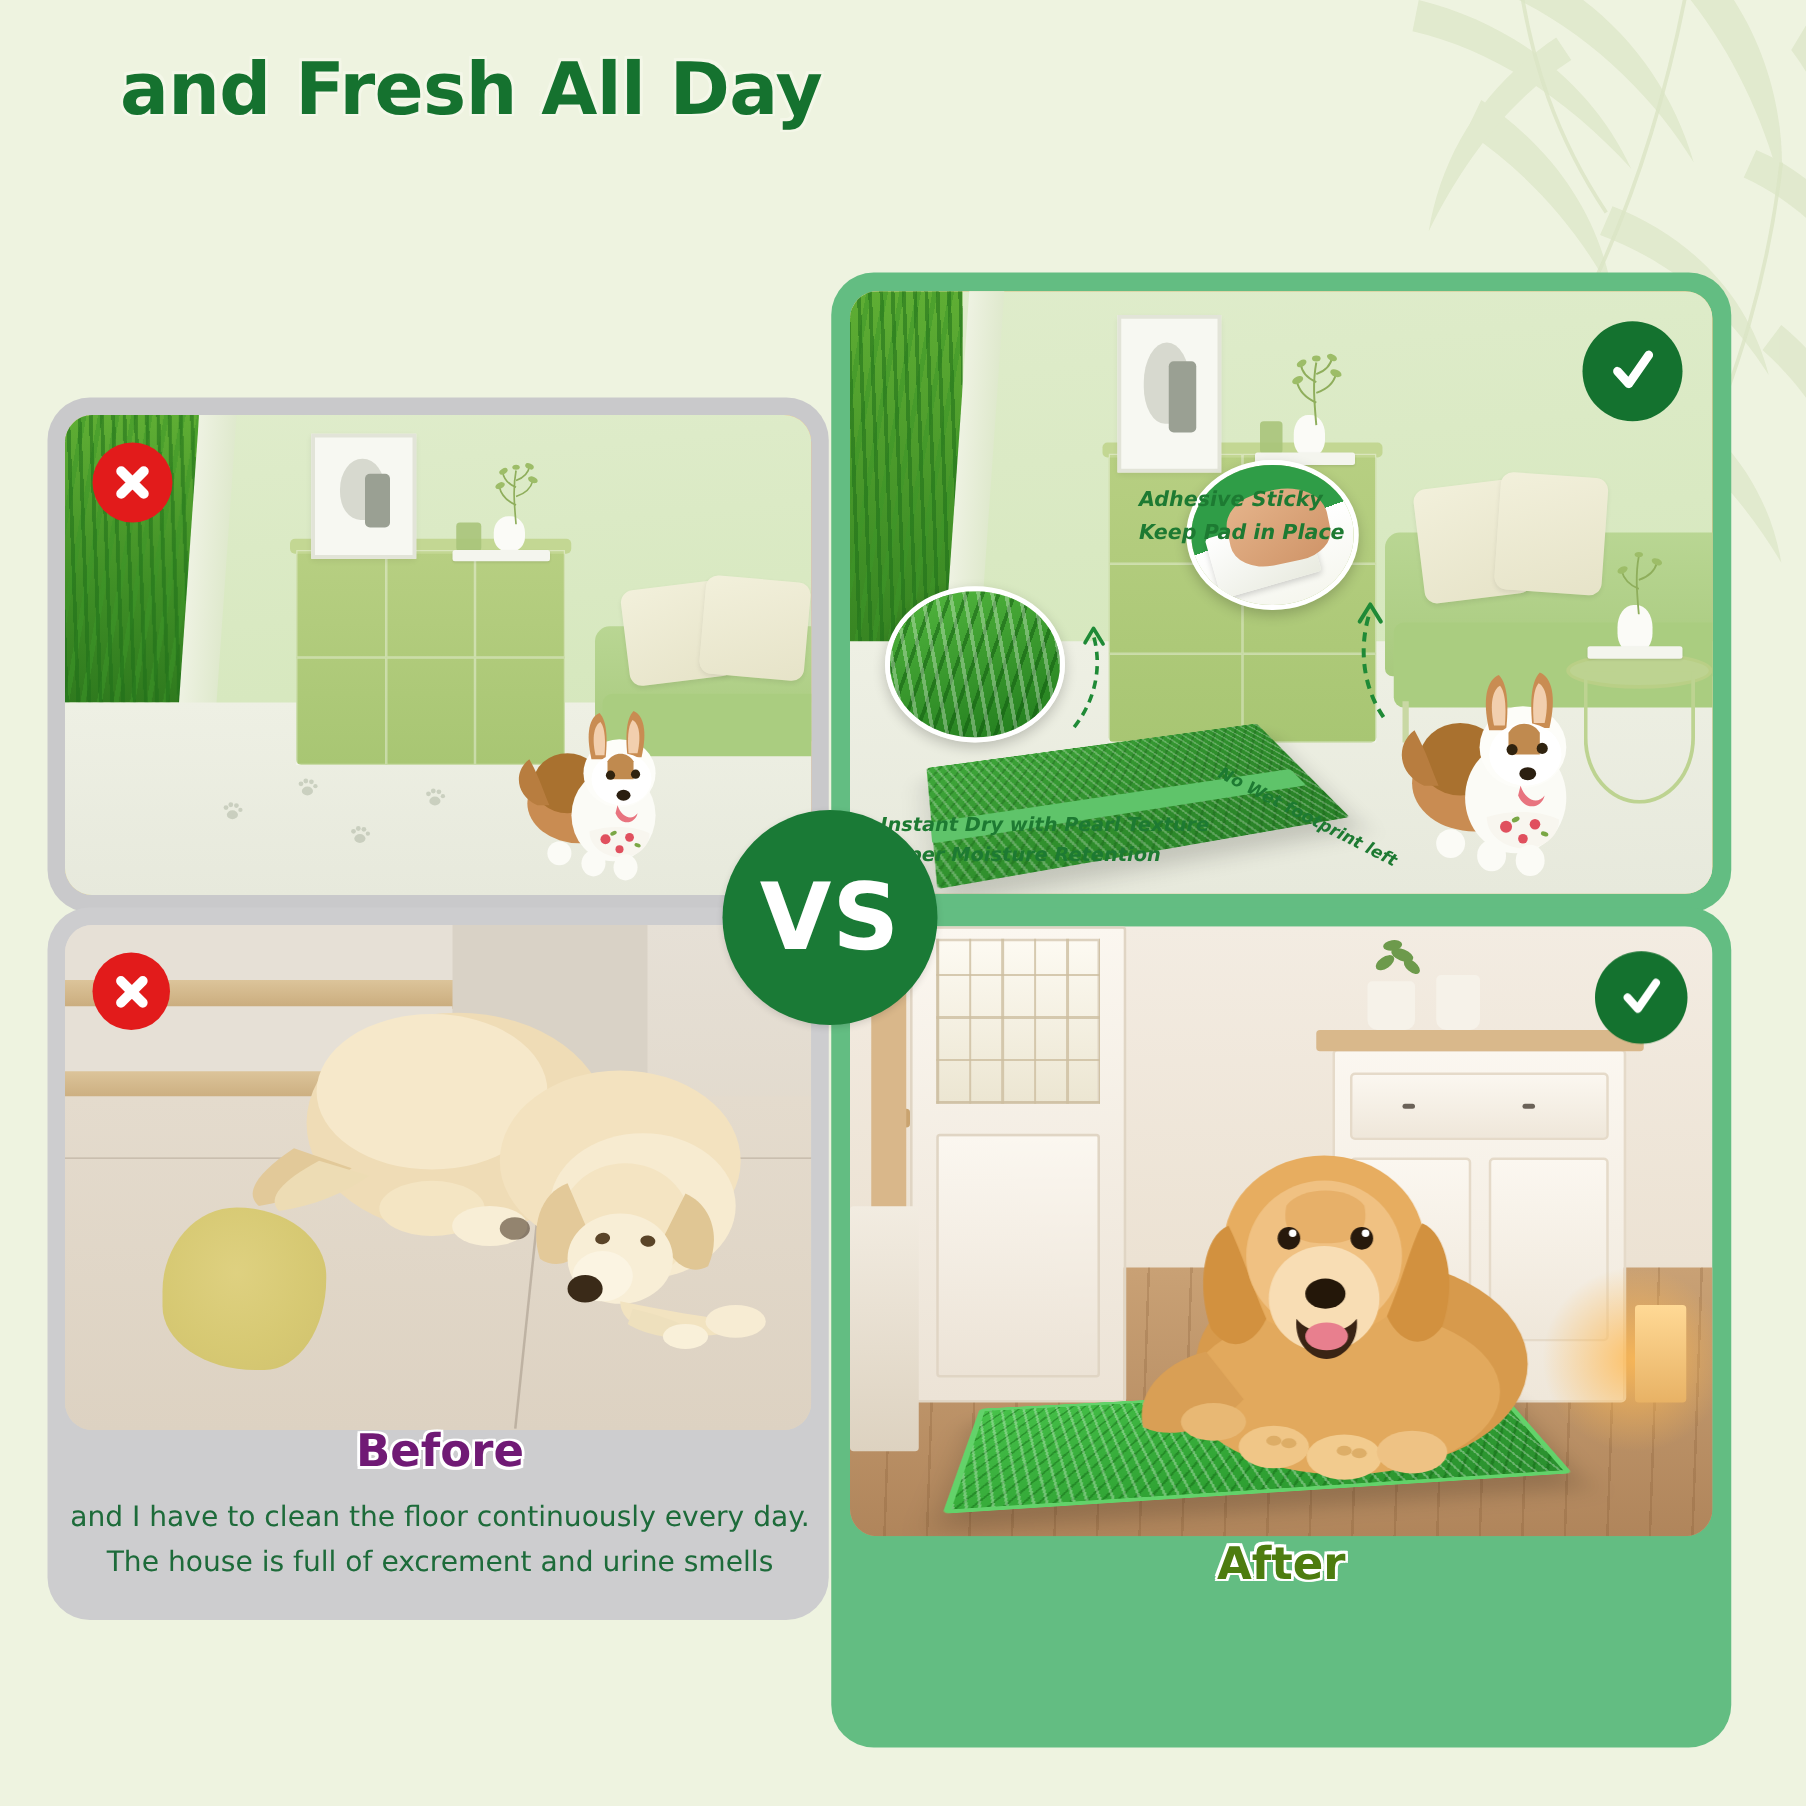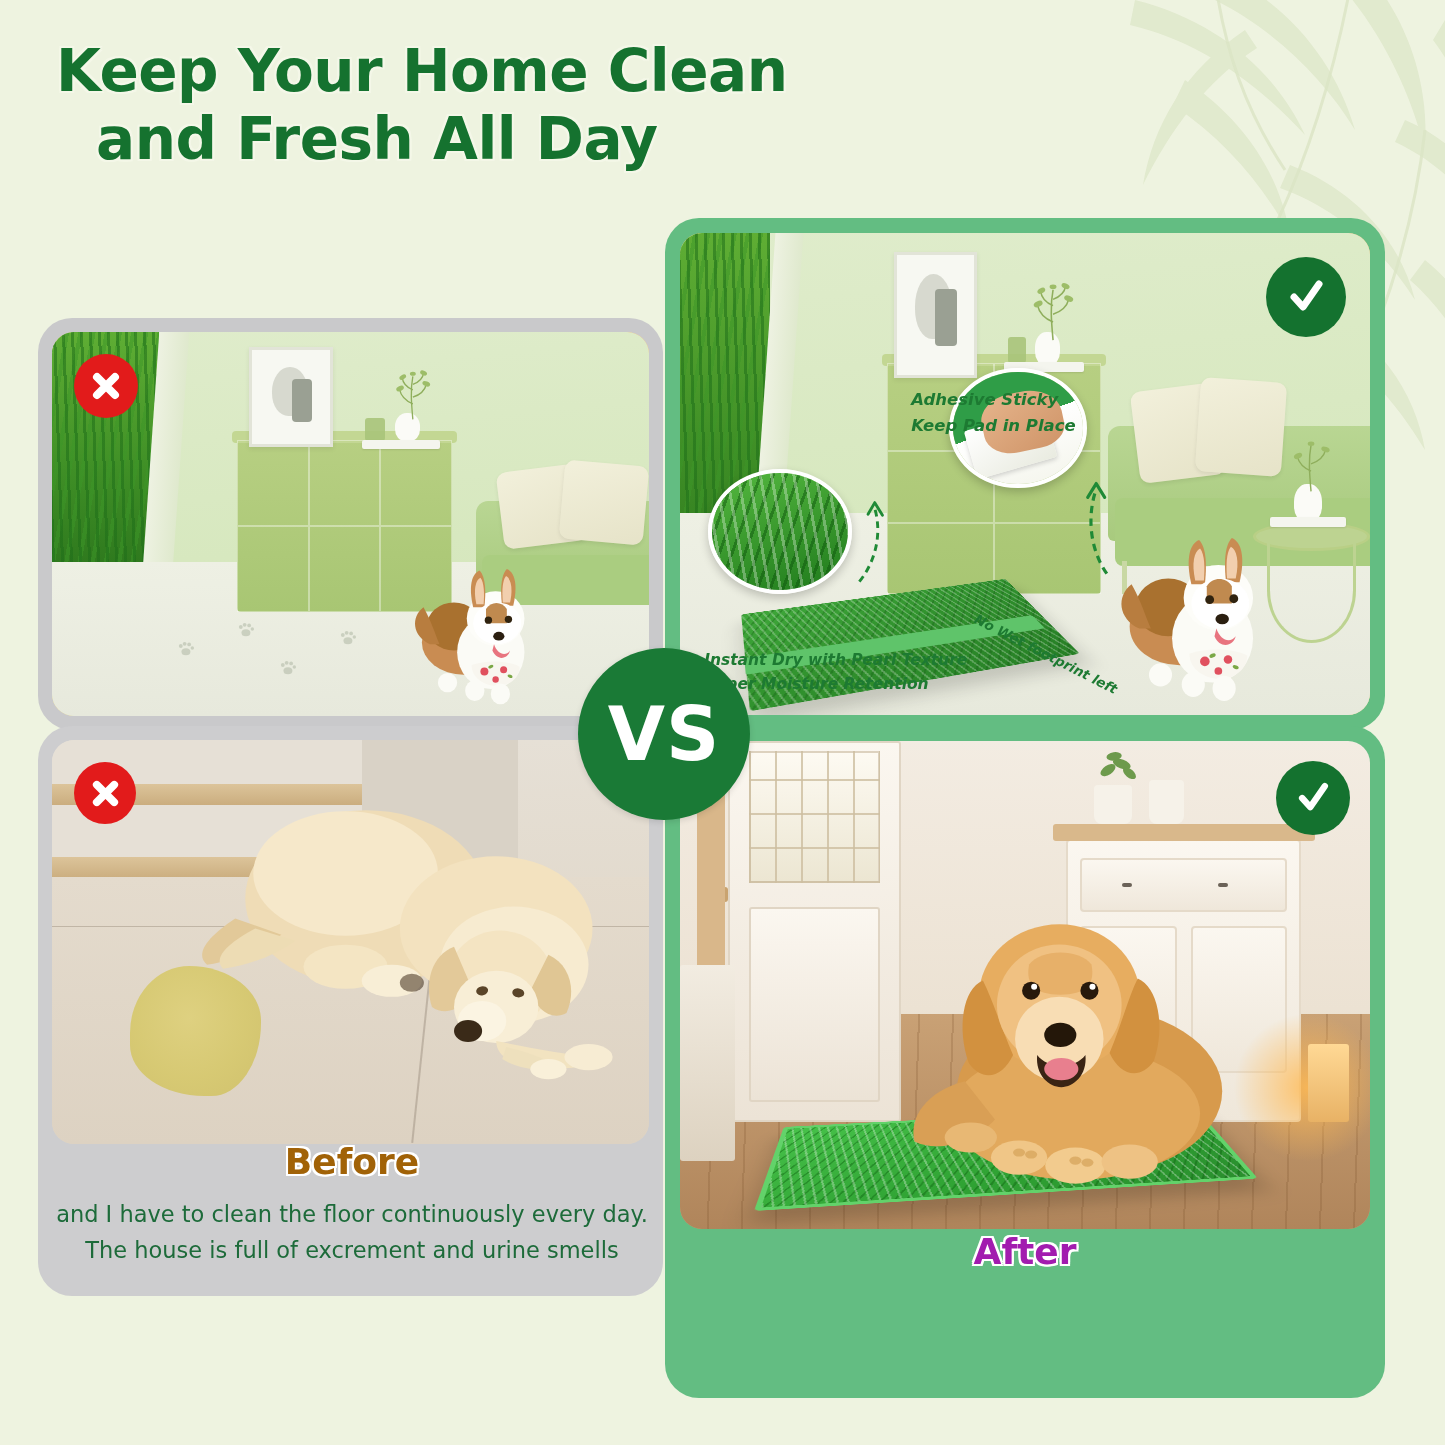--- a/index.html
+++ b/index.html
@@ -93,27 +93,27 @@
   }
   .vs-badge span{
     color:#ffffff; font-weight:bold; font-size:74px;
     letter-spacing:1px; font-family:"DejaVu Sans", sans-serif;
     line-height:1;
   }
 
   
   .cap-title{
     text-align:center; font-weight:bold; font-size:36px;
-    color:#a16207;
+    color:#701a75;
     text-shadow:
        2px 0 0 #ffffff, -2px 0 0 #ffffff, 0 2px 0 #ffffff, 0 -2px 0 #ffffff,
        2px 2px 0 #ffffff, -2px -2px 0 #ffffff, 2px -2px 0 #ffffff, -2px 2px 0 #ffffff;
   }
   .cap-title.on-green{
-    color:#a21caf;
+    color:#4d7c0f;
   }
   .cap-body{
     text-align:center; font-size:22.5px; line-height:1.62;
     color:#1d6b3a;
   }
   .cap-body.on-green{ color:#ffffff; }
 
   .cap-before{ position:absolute; left:52px; top:1141px; width:600px; }
   .cap-before .cap-title{ margin-bottom:14px; }
 
@@ -296,21 +296,20 @@
     <path d="M560 60 C 600 110 615 170 610 225 C 598 175 578 120 548 80 Z"></path>
   </g>
   <g stroke="#cbd9ae" stroke-width="3" fill="none" opacity="0.8">
     <path d="M470 0 C 455 90 430 180 392 262"></path>
     <path d="M540 170 C 530 260 505 340 470 420"></path>
     <path d="M330 20 C 340 90 360 150 400 210"></path>
   </g>
 </svg>
 
 <h1 class="headline">
-  <span>Keep Your Home Clean</span>
   <span class="l2">and Fresh All Day</span>
 </h1>
 
 <div class="panel panel-before-top">
   <div class="photo">
     <div class="scene">
       <div class="room-wall"></div>
       <div class="room-window" style="left:0;top:0;width:18%;height:60%;"></div>
       <div class="window-frame"></div>
       <div class="room-floor"></div>

